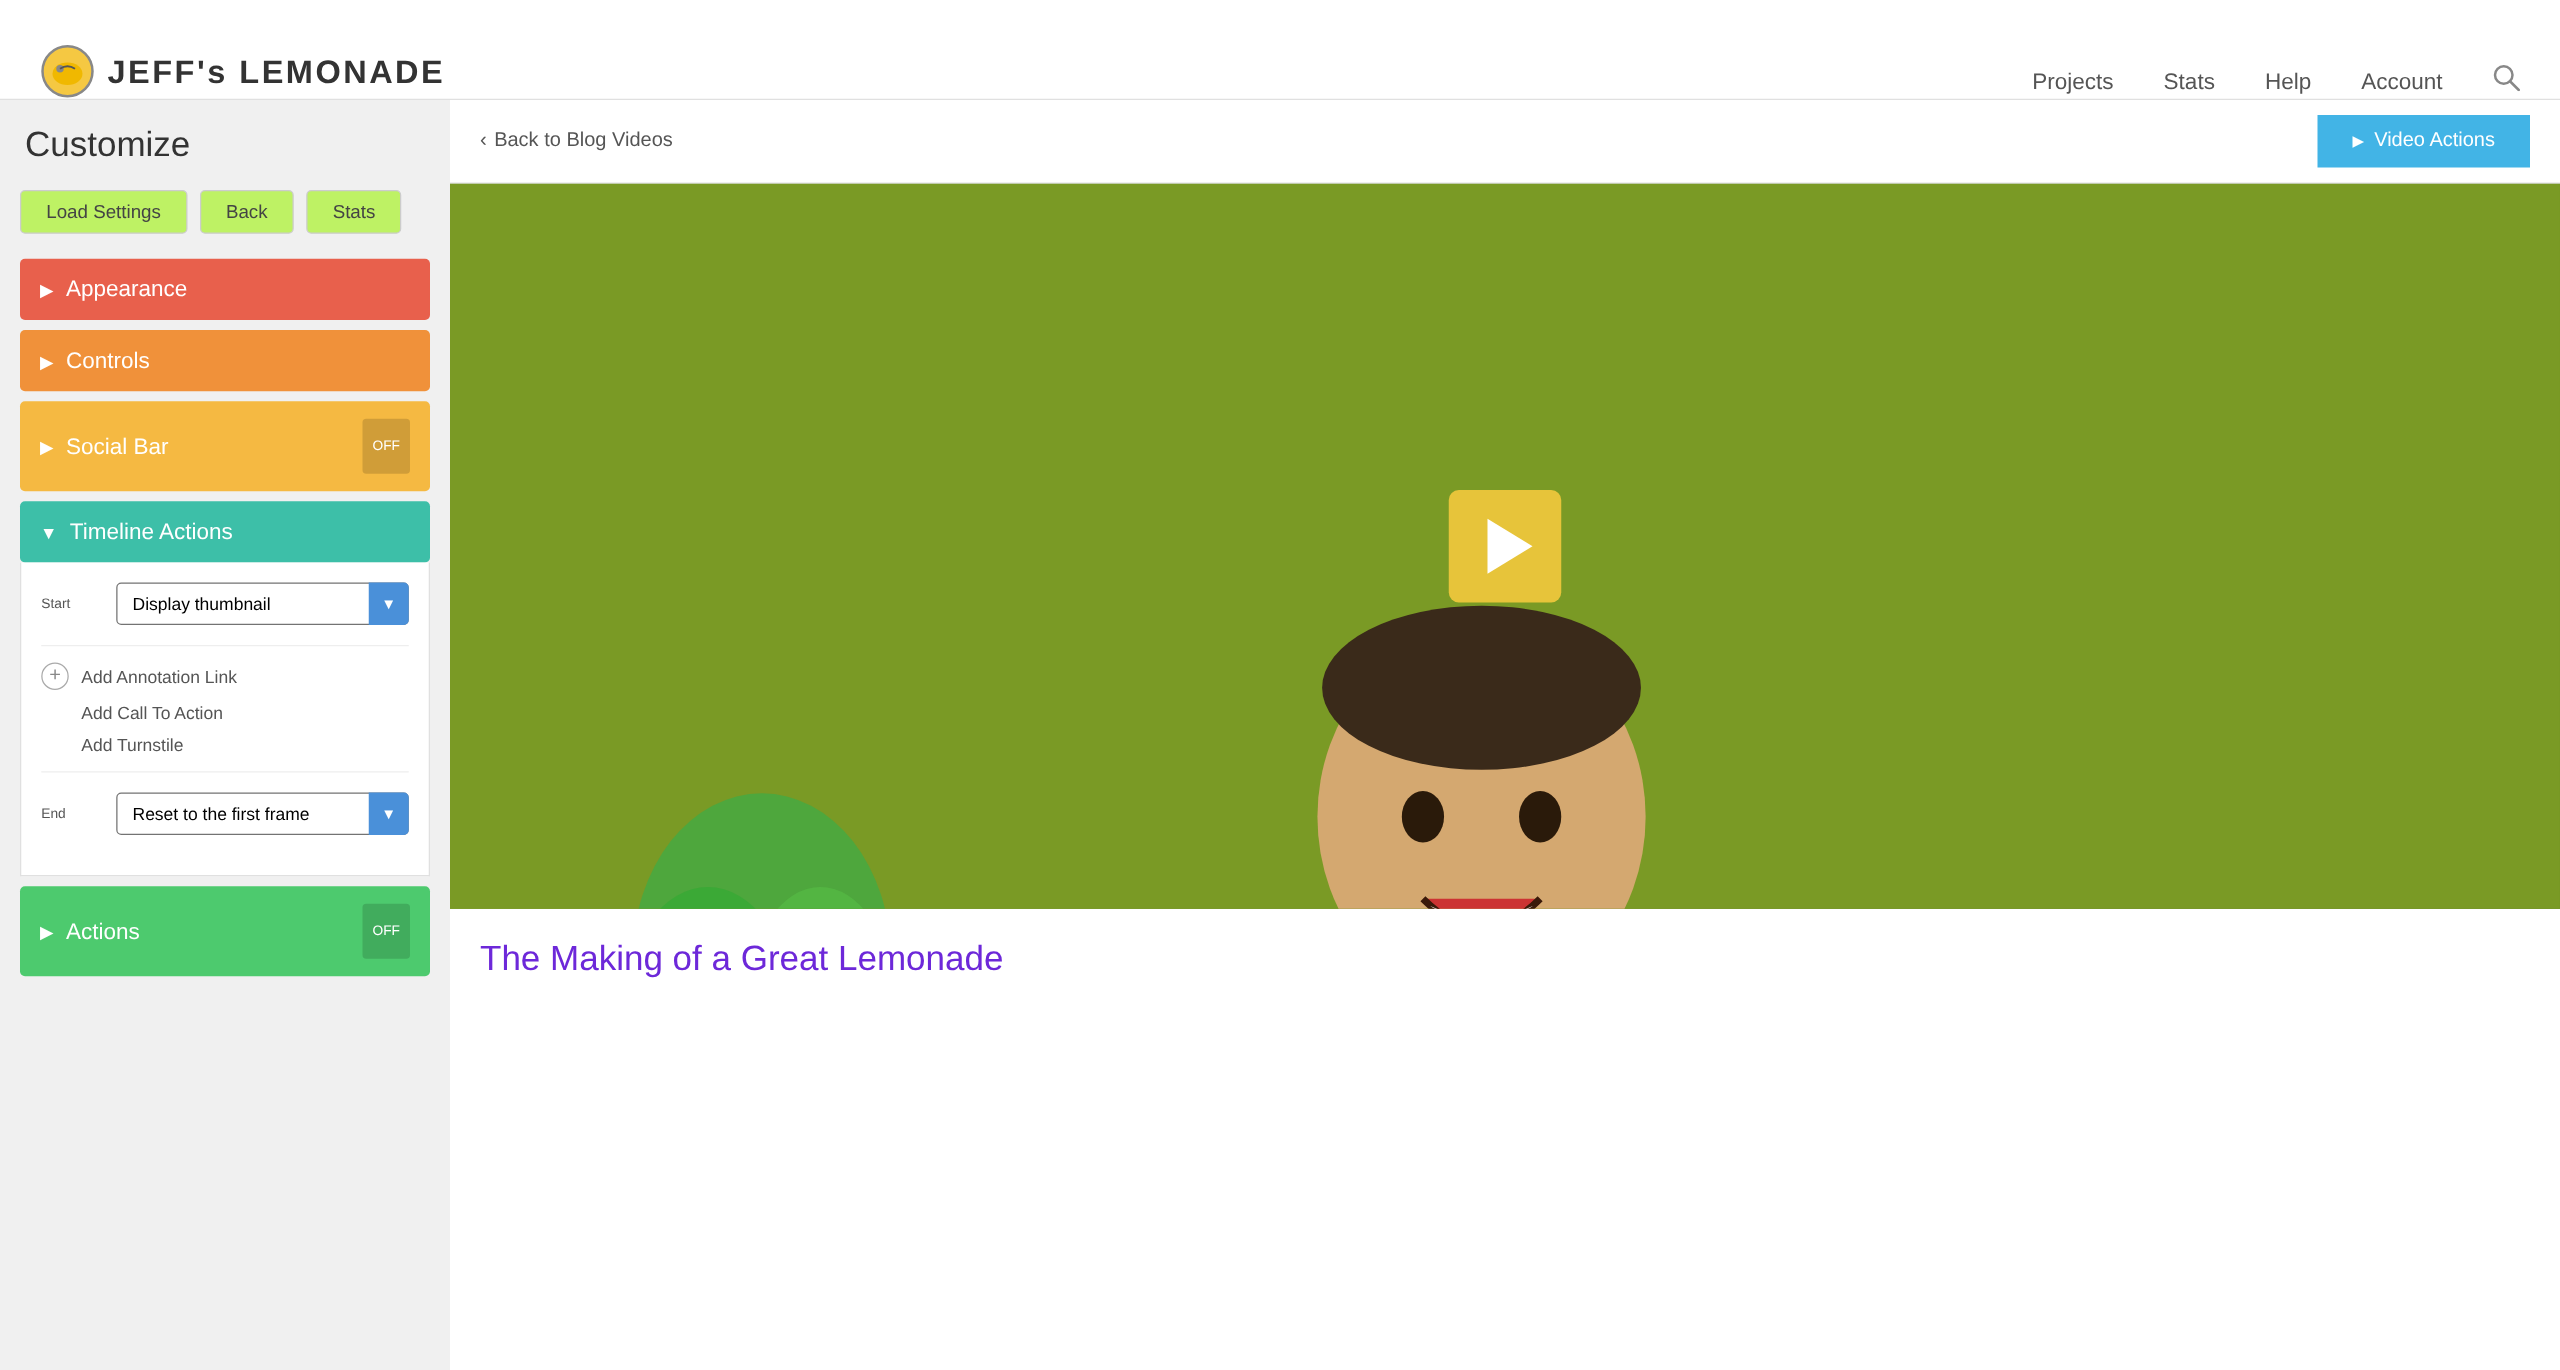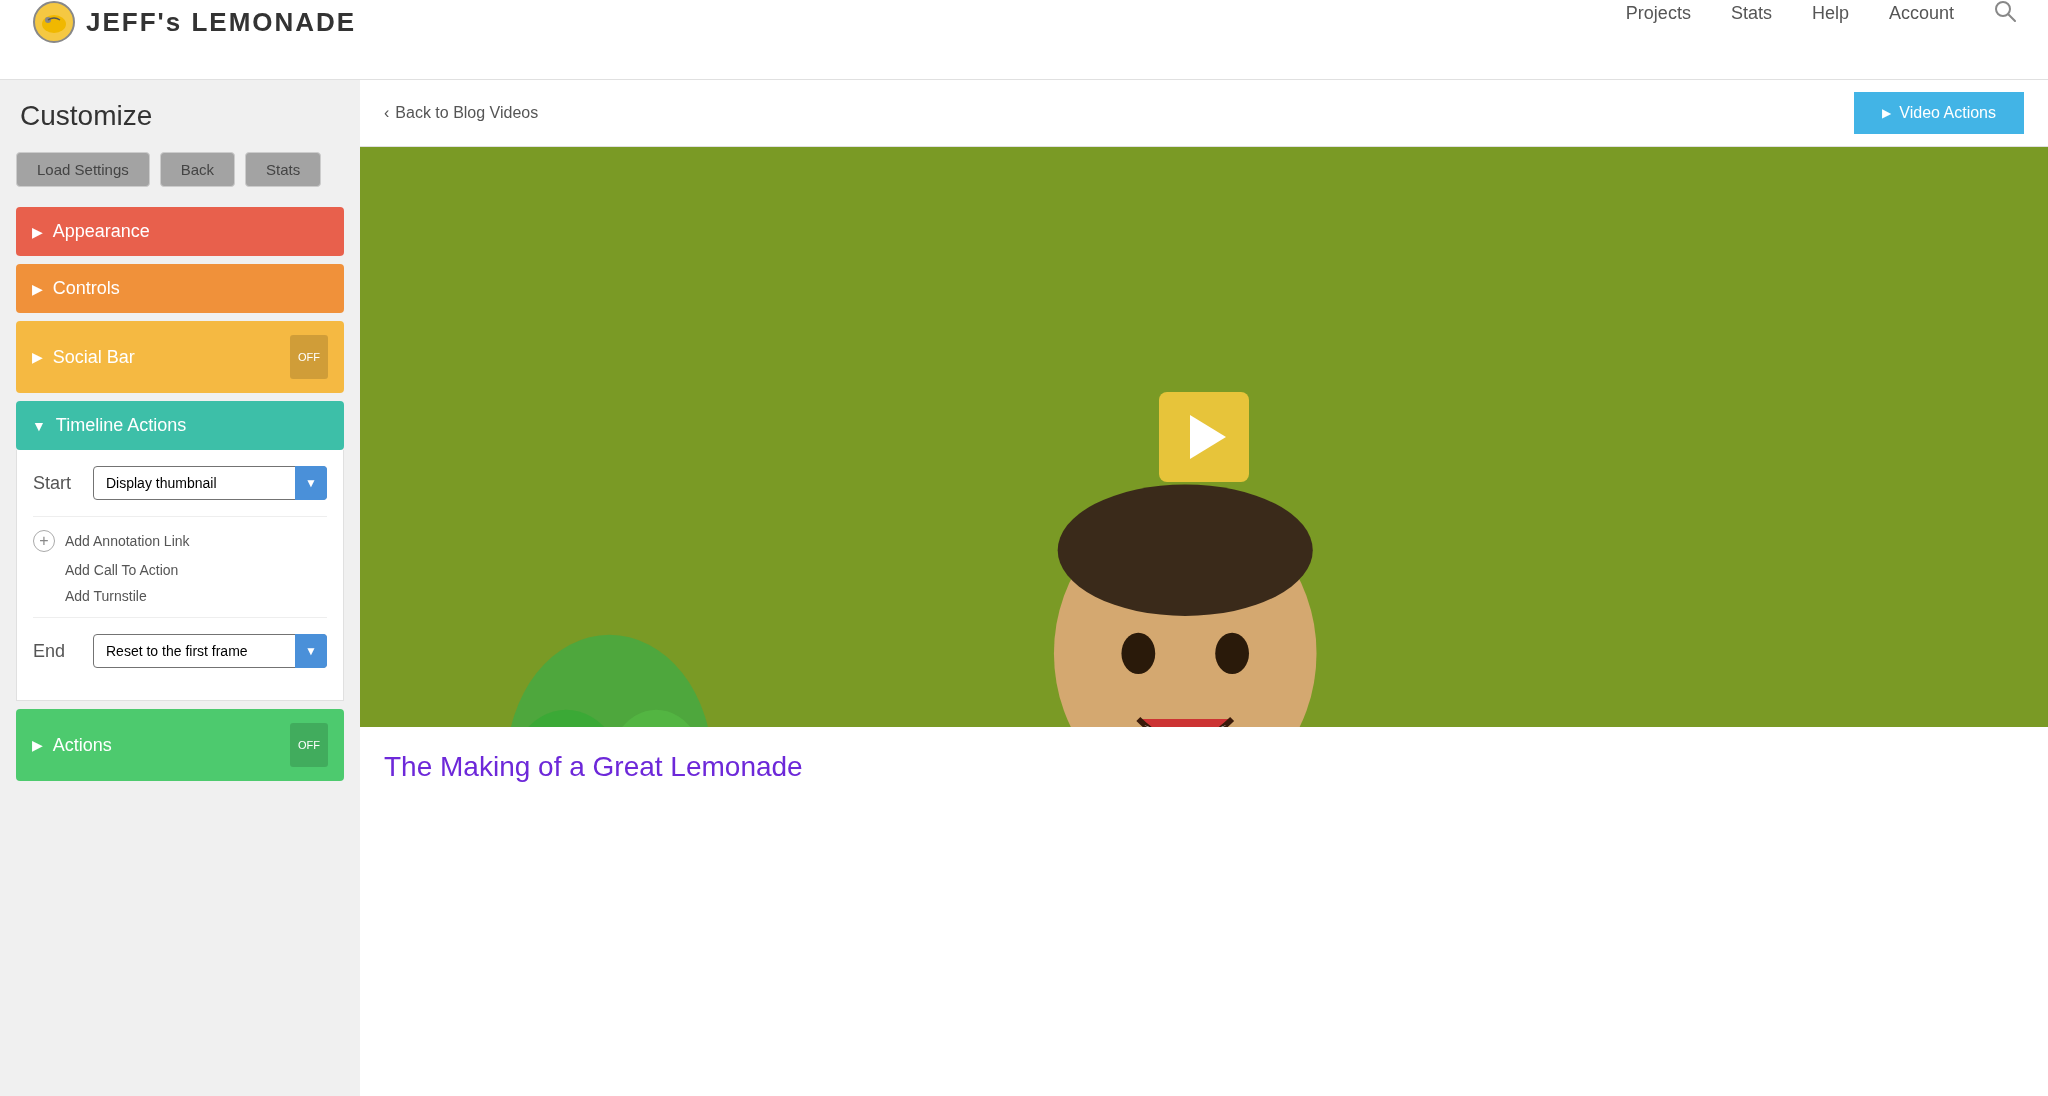--- a/index.html
+++ b/index.html
@@ -1,21 +1,21 @@
 <!DOCTYPE html>
 <html><head>
   <meta charset="utf-8">
   <style>
     * { box-sizing: border-box; margin: 0; padding: 0; }
     body { font-family: -apple-system, BlinkMacSystemFont, 'Segoe UI', Arial, sans-serif; background: #f5f5f5; color: #333; }
 
     
     .header {
       display: flex;
-      align-items: flex-start;
+      align-items: flex-end;
       justify-content: space-between;
       background: #fff;
       padding: 0 32px;
       height: 80px;
       border-bottom: 1px solid #e0e0e0;
     }
     .header-logo {
       display: flex;
       align-items: center;
       gap: 10px;
@@ -64,21 +64,21 @@
       margin-bottom: 20px;
       padding-left: 4px;
     }
     .sidebar-buttons {
       display: flex;
       gap: 10px;
       margin-bottom: 20px;
     }
     .sidebar-btn {
       border: 1px solid #ccc;
-      background: #a3a3a3;
+      background: #bef264;
       padding: 8px 20px;
       font-size: 15px;
       border-radius: 4px;
       cursor: pointer;
       color: #444;
     }
 
     
     .section-header {
       display: flex;
@@ -116,21 +116,21 @@
       padding: 16px;
       margin-bottom: 0;
     }
     .timeline-row {
       display: flex;
       align-items: center;
       margin-bottom: 16px;
       gap: 12px;
     }
     .timeline-row label {
-      font-size: 18px;
+      font-size: 11px;
       color: #555;
       min-width: 48px;
     }
     .timeline-select-wrap {
       position: relative;
       flex: 1;
     }
     .timeline-select {
       width: 100%;
       appearance: none;

